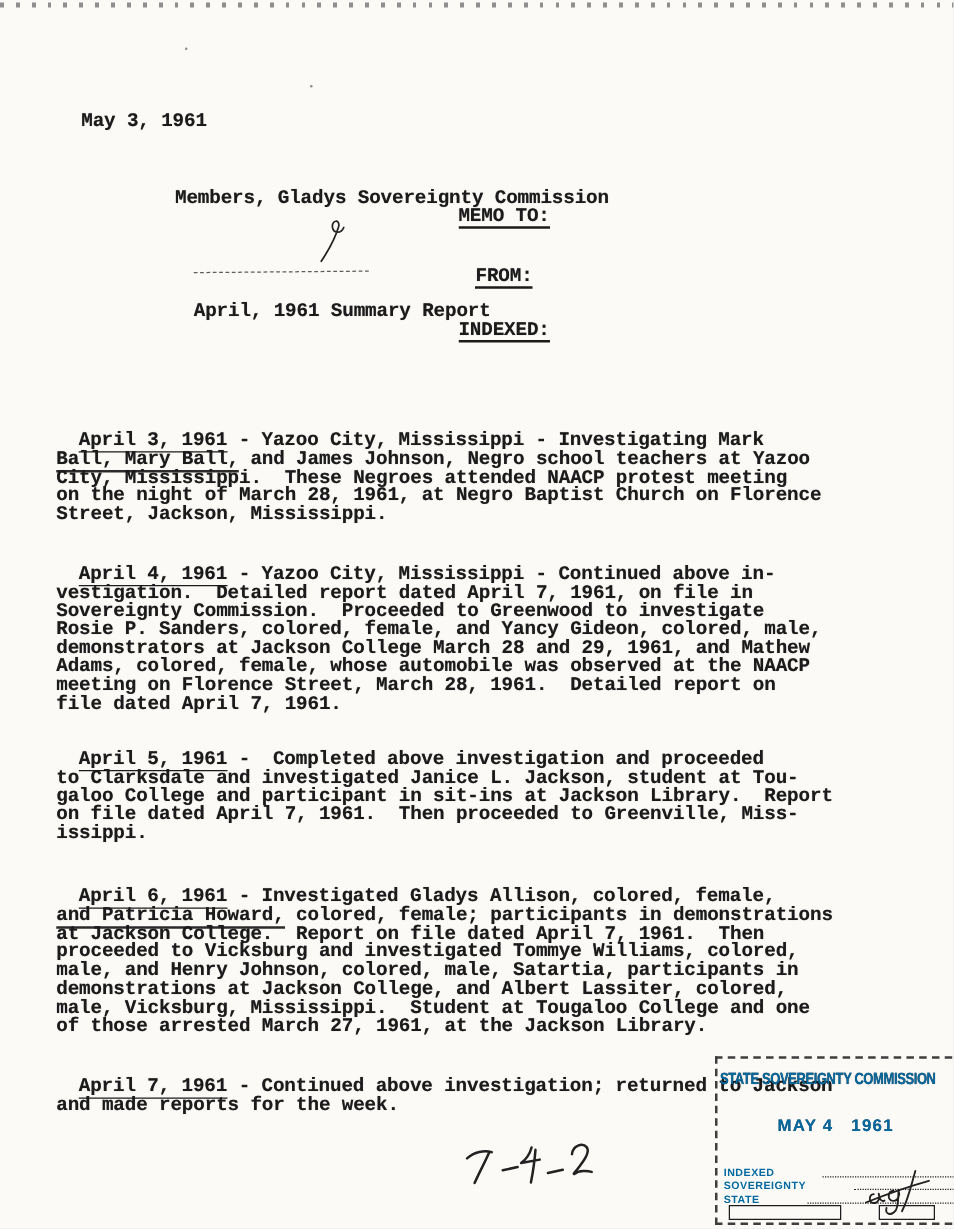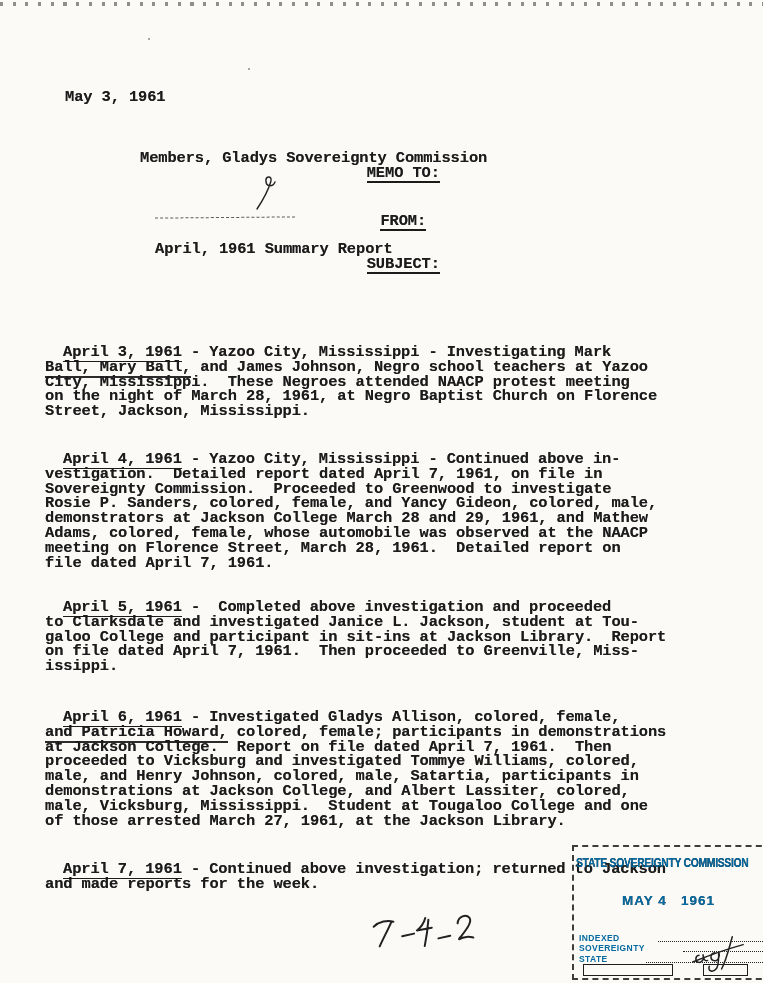--- a/index.html
+++ b/index.html
@@ -86,21 +86,21 @@
   <div class="memo-row row-from typed">
     <span class="label">FROM:</span>
   </div>
 
   <svg class="flourish ink" width="26" height="38" viewBox="0 0 26 38" stroke-width="1.4">
     <path d="M3,35 C9,26 15,14 17,7 C18,1 11,2 12,8 C13,13 19,13 21,8"></path>
   </svg>
   <div class="name-underline"></div>
 
   <div class="memo-row row-subject typed">
-    <span class="label">SUBJECT:</span>
+    <span class="label">INDEXED:</span>
     <span class="value">April, 1961 Summary Report</span>
   </div>
 
   <div class="paras typed"><div class="para"><span class="phead">April 3, 1961</span><span> - Yazoo City, Mississippi - Investigating Mark</span><br><span class="uline">Ball, Mary Ball,</span><span> and James Johnson, Negro school teachers at Yazoo</span><br><span>City, Mississippi.  These Negroes attended NAACP protest meeting</span><br><span>on the night of March 28, 1961, at Negro Baptist Church on Florence</span><br><span>Street, Jackson, Mississippi.</span></div><div class="para"><span class="phead">April 4, 1961</span><span> - Yazoo City, Mississippi - Continued above in-</span><br><span>vestigation.  Detailed report dated April 7, 1961, on file in</span><br><span>Sovereignty Commission.  Proceeded to Greenwood to investigate</span><br><span>Rosie P. Sanders, colored, female, and Yancy Gideon, colored, male,</span><br><span>demonstrators at Jackson College March 28 and 29, 1961, and Mathew</span><br><span>Adams, colored, female, whose automobile was observed at the NAACP</span><br><span>meeting on Florence Street, March 28, 1961.  Detailed report on</span><br><span>file dated April 7, 1961.</span></div><div class="para"><span class="phead">April 5, 1961</span><span> -  Completed above investigation and proceeded</span><br><span>to Clarksdale and investigated Janice L. Jackson, student at Tou-</span><br><span>galoo College and participant in sit-ins at Jackson Library.  Report</span><br><span>on file dated April 7, 1961.  Then proceeded to Greenville, Miss-</span><br><span>issippi.</span></div><div class="para"><span class="phead">April 6, 1961</span><span> - Investigated Gladys Allison, colored, female,</span><br><span class="uline">and Patricia Howard,</span><span> colored, female; participants in demonstrations</span><br><span>at Jackson College.  Report on file dated April 7, 1961.  Then</span><br><span>proceeded to Vicksburg and investigated Tommye Williams, colored,</span><br><span>male, and Henry Johnson, colored, male, Satartia, participants in</span><br><span>demonstrations at Jackson College, and Albert Lassiter, colored,</span><br><span>male, Vicksburg, Mississippi.  Student at Tougaloo College and one</span><br><span>of those arrested March 27, 1961, at the Jackson Library.</span></div><div class="para"><span class="phead">April 7, 1961</span><span> - Continued above investigation; returned to Jackson</span><br><span>and made reports for the week.</span></div></div>
 
   <svg class="docket ink" width="116" height="48" viewBox="0 0 116 48" stroke-width="2" style="transform:rotate(-3deg);" aria-label="7-4-2">
     <path d="M6,16 C12,11 20,10 26,12 M24,12 C20,20 15,28 11,36"></path>
     <path d="M34,27 L46,25"></path>
     <path d="M58,10 C56,16 52,20 49,22 L64,20 M61,12 C60,20 58,30 56,38"></path>
     <path d="M70,31 L82,29"></path>

